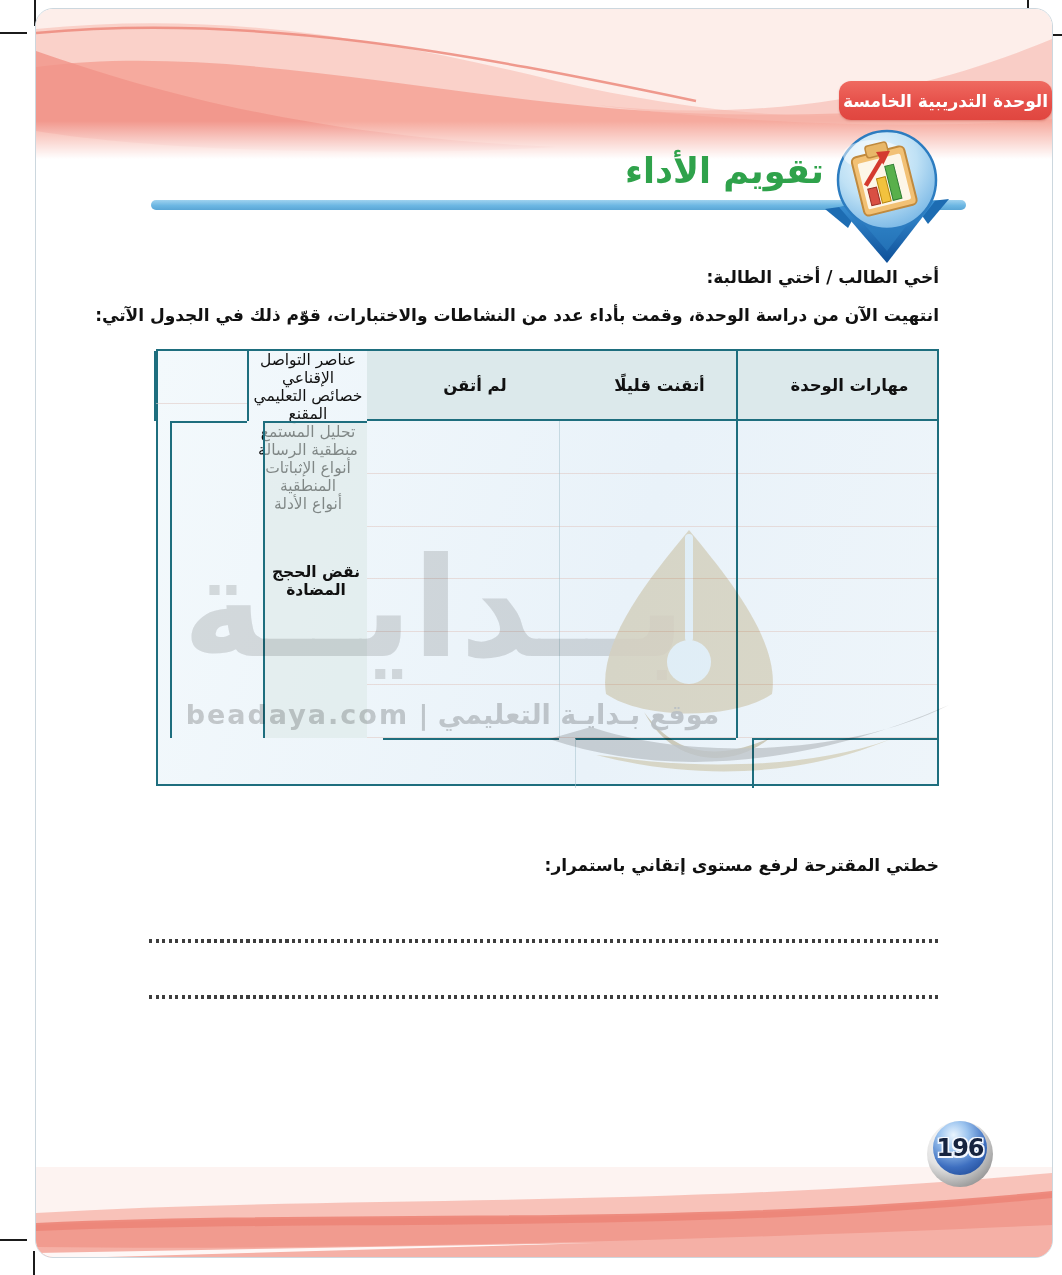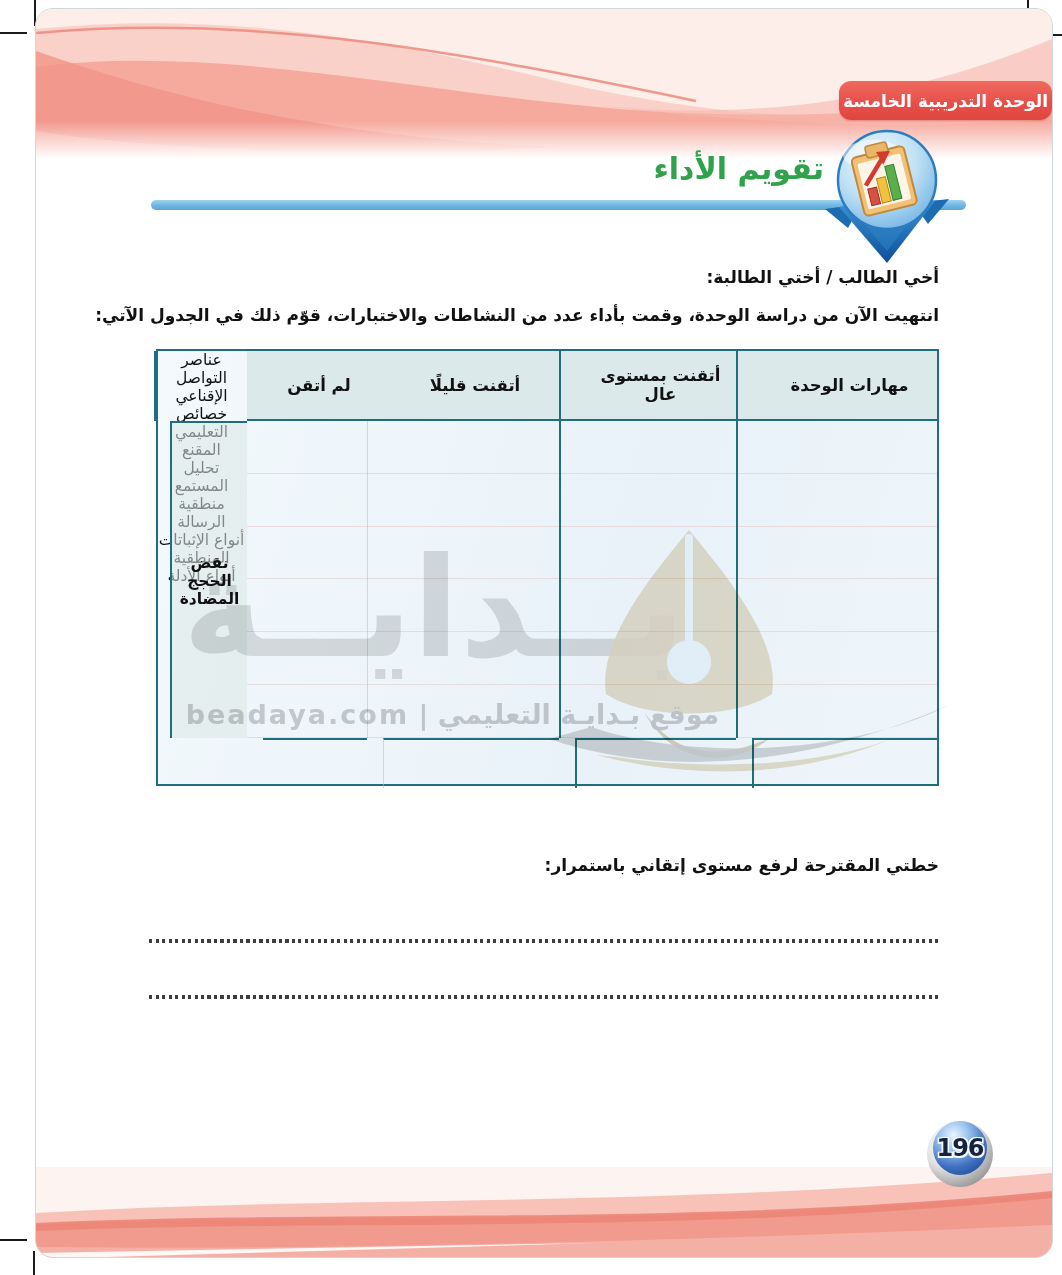--- a/index.html
+++ b/index.html
@@ -22,21 +22,21 @@
   .unit-badge{
     position:absolute;right:0;top:72px;width:213px;height:39px;
     background:linear-gradient(180deg,#ef6a60 0%,#e6504a 55%,#e0463f 100%);
     border-radius:12px;display:flex;align-items:center;justify-content:center;
     color:#ffffff;font-weight:bold;font-size:17px;direction:rtl;
     box-shadow:0 1px 2px rgba(180,60,50,.35);
   }
   
   .section-title{
     position:absolute;right:228px;top:142px;direction:rtl;
-    color:#2fa24b;font-size:30px;font-weight:bold;white-space:nowrap;
+    color:#2fa24b;font-size:35px;font-weight:bold;white-space:nowrap;
   }
   .title-underline{
     position:absolute;left:115px;top:191px;width:815px;height:10px;
     border-radius:6px;
     background:linear-gradient(180deg,#9fd2ef 0%,#6db7e3 55%,#5aa6d6 100%);
     z-index:1;
   }
   .title-icon{position:absolute;left:785px;top:116px;width:132px;height:140px;z-index:2;}
   
   .greeting,.intro,.plan-prompt{
@@ -186,21 +186,20 @@
       <polygon points="62,26 76,28 66,40" fill="#d43a2f"></polygon>
     </g>
   </svg>
 
   <div class="greeting">أخي الطالب / أختي الطالبة:</div>
   <div class="intro">انتهيت الآن من دراسة الوحدة، وقمت بأداء عدد من النشاطات والاختبارات، قوّم ذلك في الجدول الآتي:</div>
 
   <div class="assess-table">
 
     <div class="cell hdr sep">مهارات الوحدة</div>
-    <div class="cell hdr sep">أتقنت بمستوى عال</div>
     <div class="cell hdr">أتقنت قليلًا</div>
     <div class="cell hdr">لم أتقن</div>
 
     <div class="cell sep tall">
       <div class="skills-stack">
         <div class="skill-item">عناصر التواصل الإقناعي</div>
         <div class="skill-item">خصائص التعليمي المقنع</div>
         <div class="skill-item">تحليل المستمع</div>
         <div class="skill-item">منطقية الرسالة</div>
         <div class="skill-item">أنواع الإثباتات المنطقية</div>

